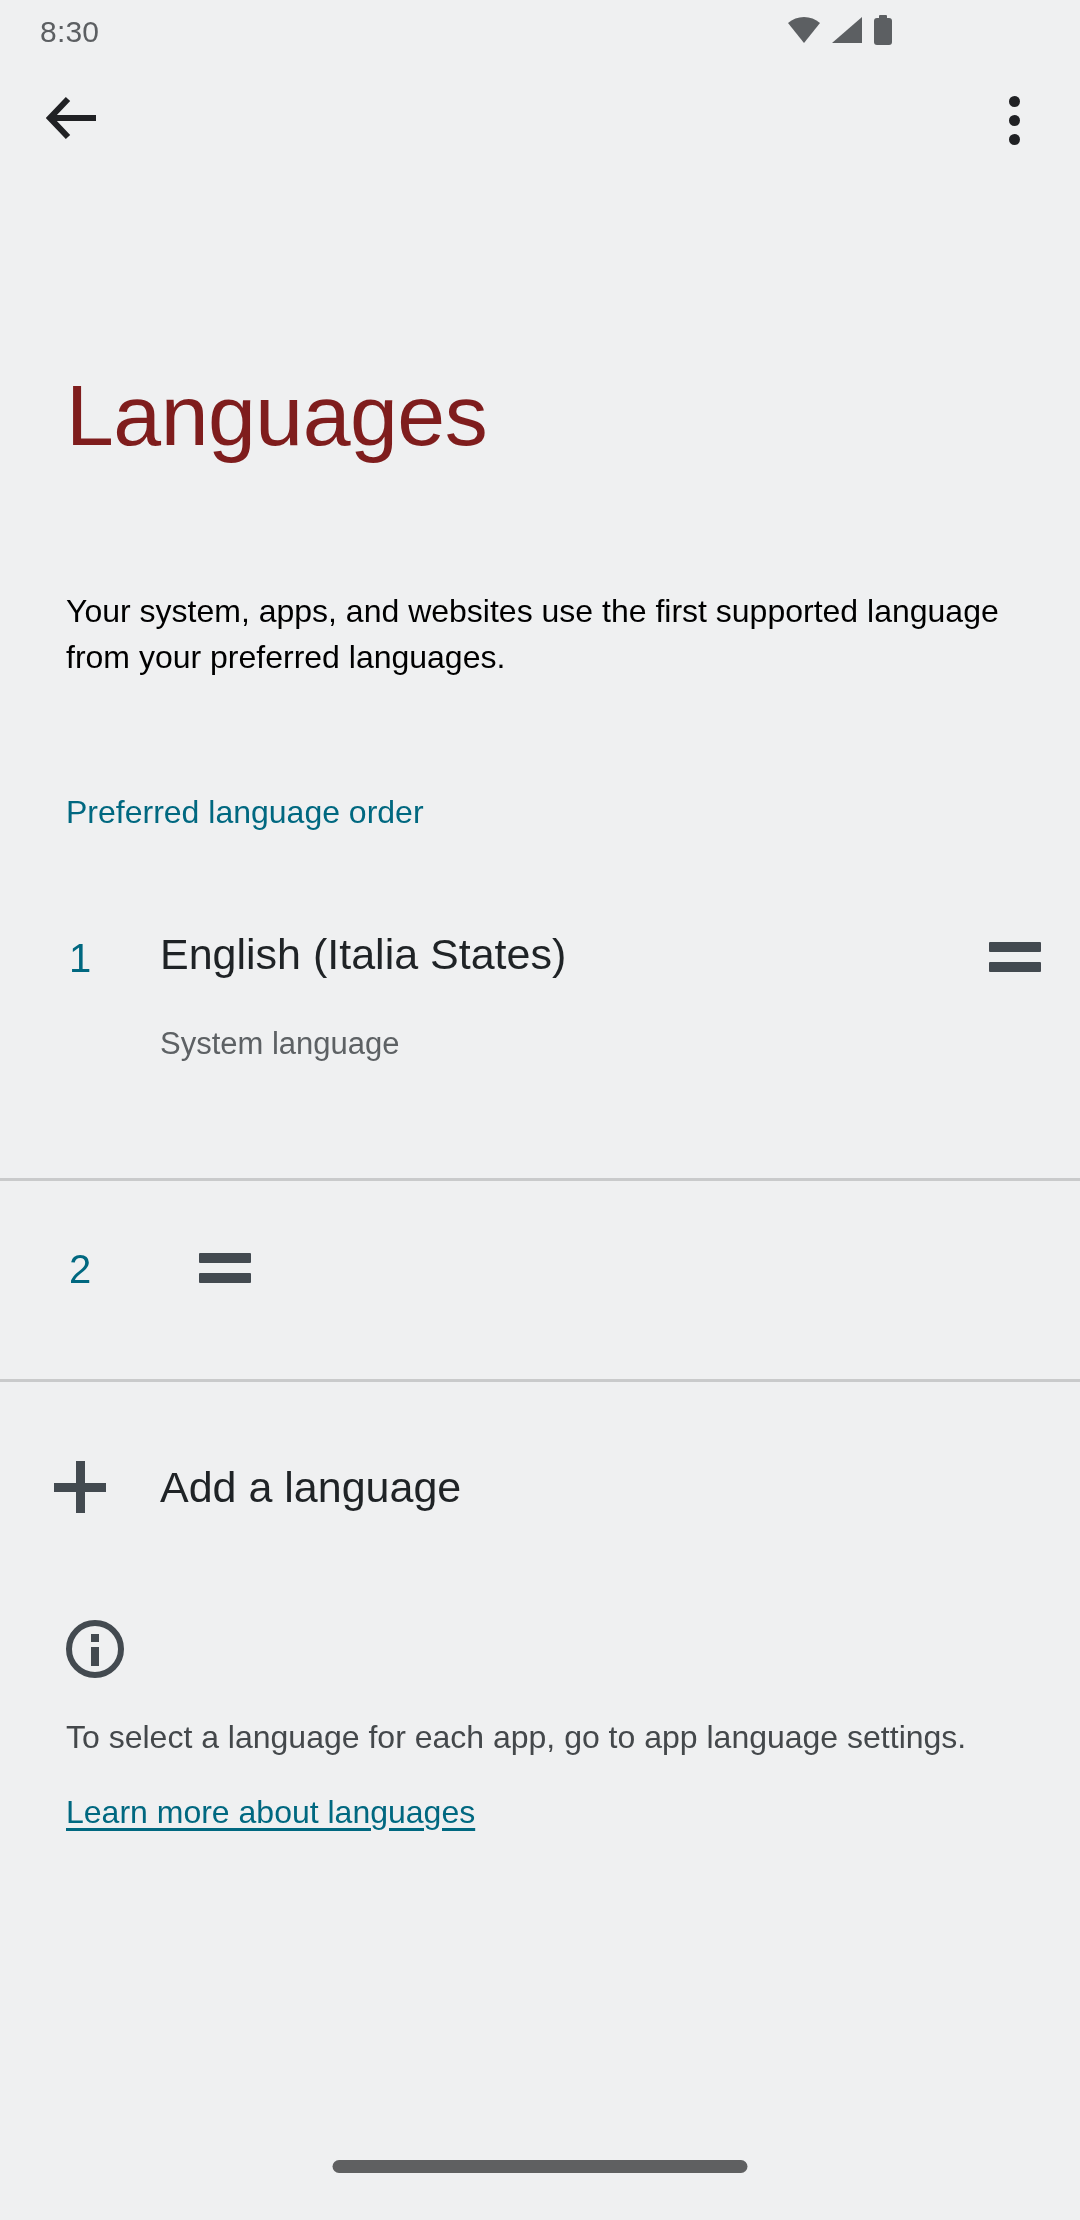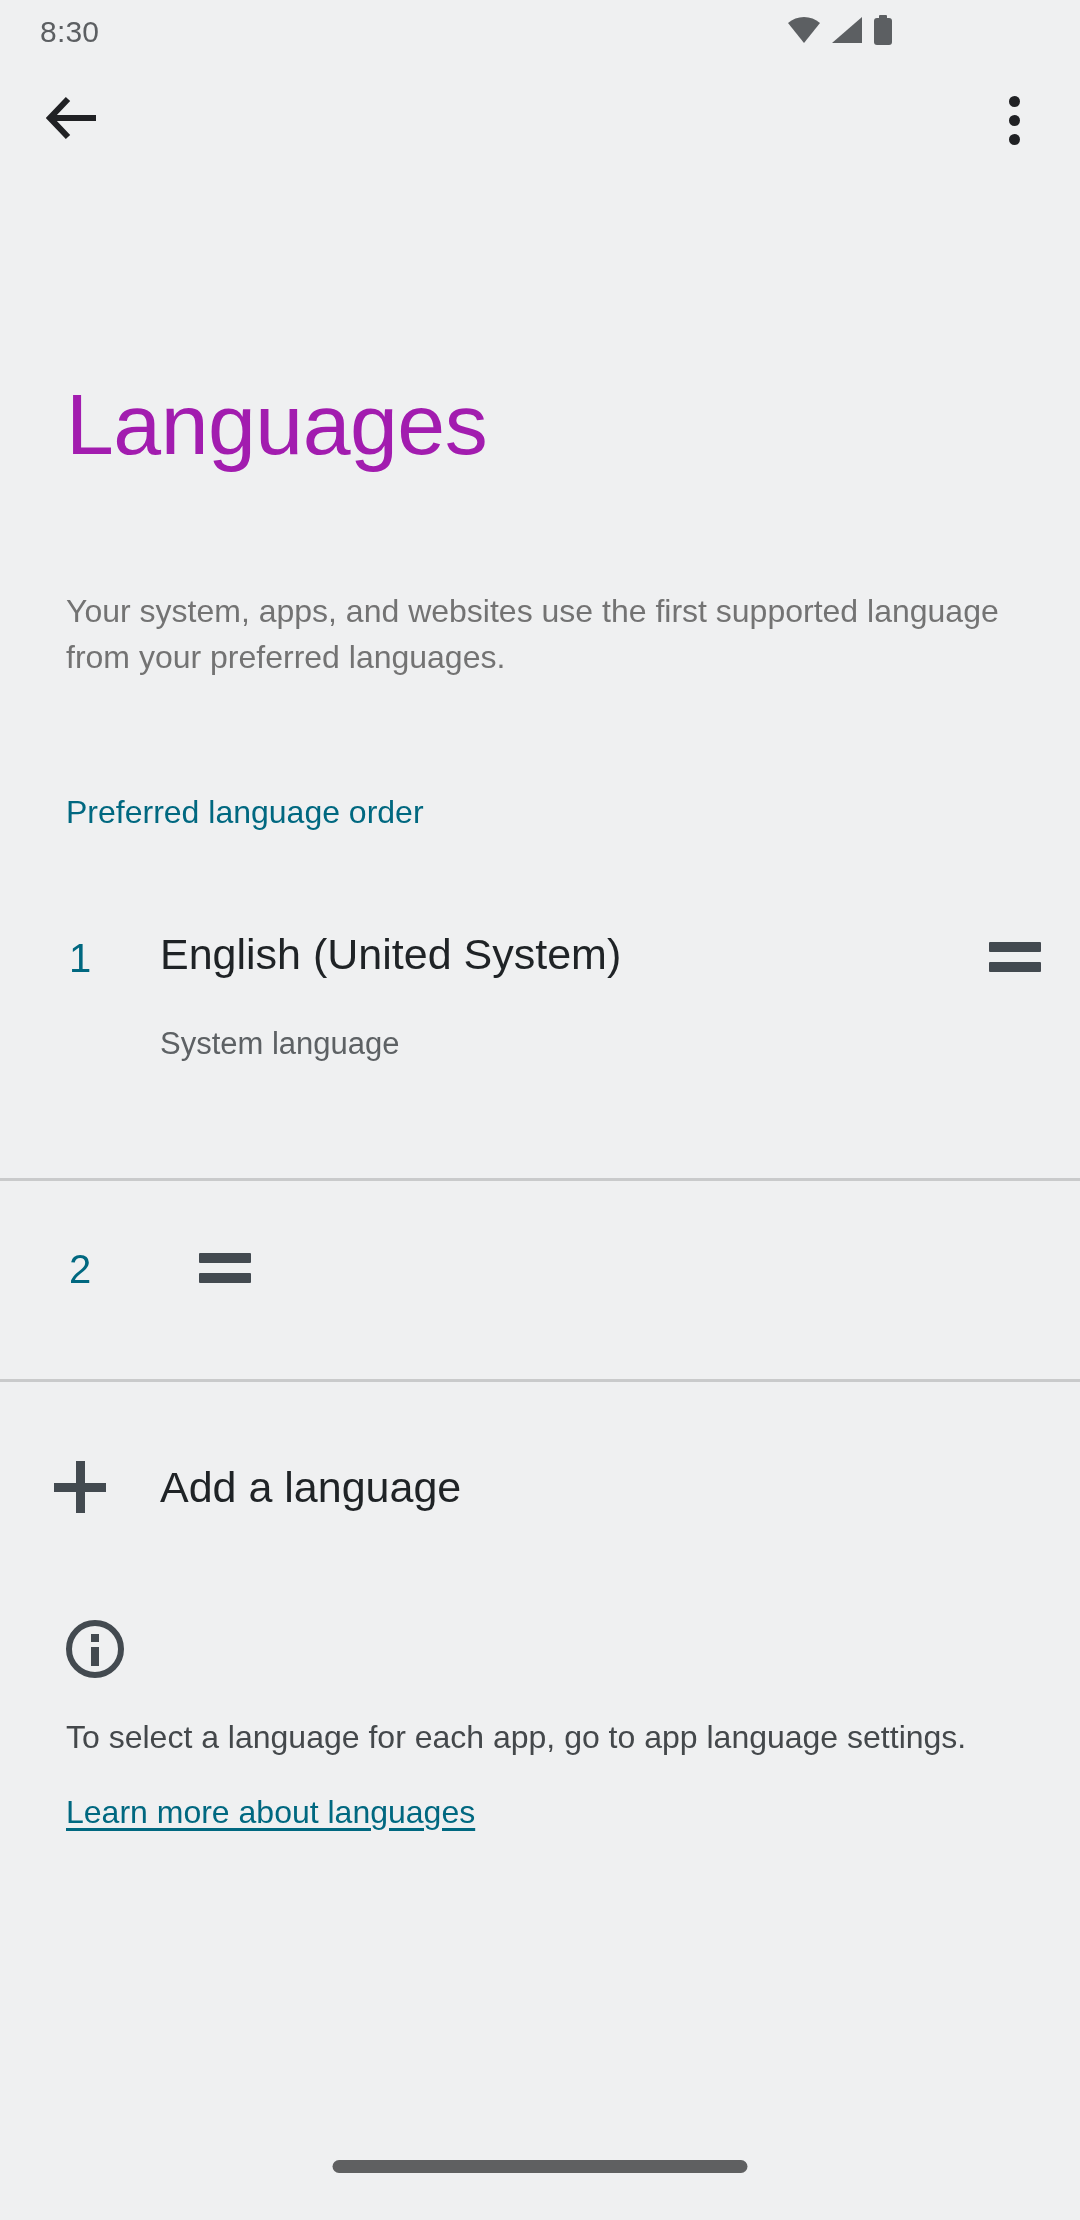--- a/index.html
+++ b/index.html
@@ -41,30 +41,30 @@
   .icon-btn {
     width:76px; height:76px;
     display:flex; align-items:center; justify-content:center;
     border-radius:50%;
   }
   .dots { display:flex; flex-direction:column; gap:8px; align-items:center; }
   .dots i { width:11px; height:11px; border-radius:50%; background:#202124; display:block; }
 
   
   .page-title {
-    position:absolute; left:66px; top:376px;
+    position:absolute; left:66px; top:367px;
     font-size:86px; line-height:96px;
-    color:#a21caf; font-weight:400;
+    color:#7f1d1d; font-weight:400;
     letter-spacing:-0.5px;
   }
   .page-desc {
     position:absolute; left:66px; top:588px;
     width:950px;
     font-size:32px; line-height:46px;
-    color:#737373;
+    color:#000000;
   }
 
   
   .section-header {
     position:absolute; left:66px; top:790px;
     font-size:32px; line-height:44px;
     color:#006880; font-weight:400;
   }
 
   
@@ -224,21 +224,21 @@
   <div class="page-title">Languages</div>
   <div class="page-desc">Your system, apps, and websites use the first supported language from your preferred languages.</div>
 
   <div class="section-header">Preferred language order</div>
 
   <div class="lang-list">
 
     <div class="lang-row">
       <div class="lang-num">1</div>
       <div class="lang-body">
-        <div class="lang-name">English (United System)</div>
+        <div class="lang-name">English (Italia States)</div>
         <div class="lang-sub">System language</div>
       </div>
       <div class="drag-handle">
         <span></span>
           <span></span>
       </div>
     </div>
 
     <div class="divider"></div>
 

